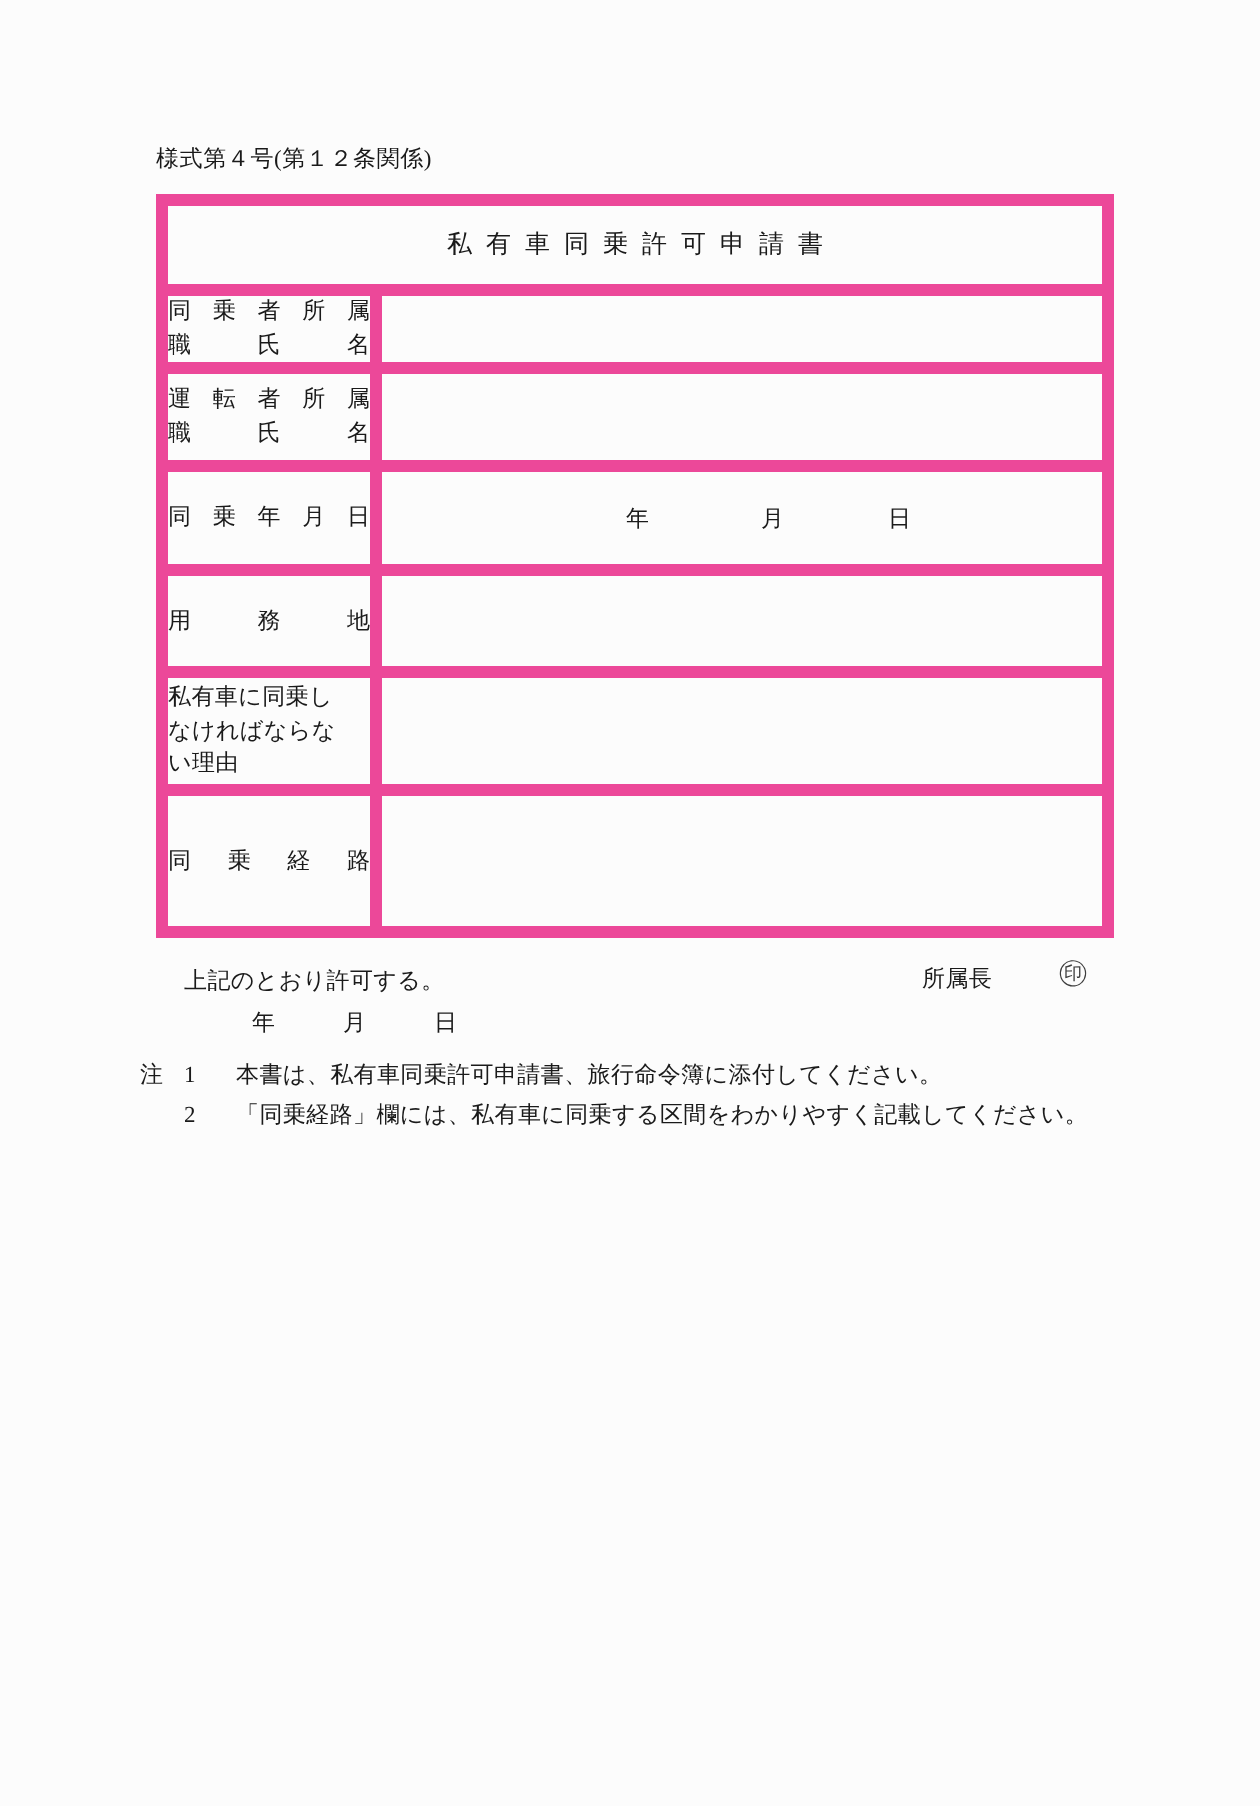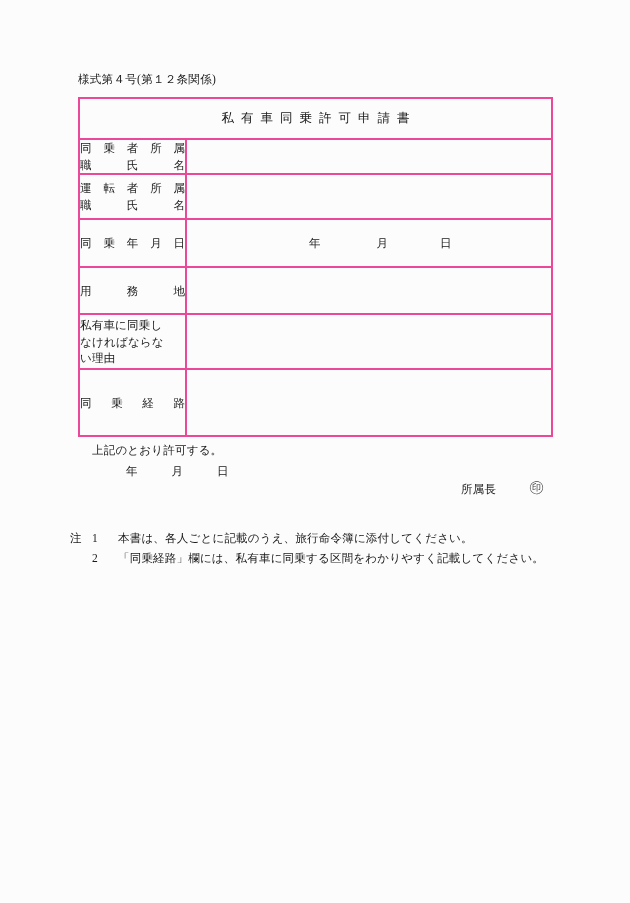--- a/index.html
+++ b/index.html
@@ -37,21 +37,21 @@
   
   .form-table {
     position: absolute;
     left: 78px;
     top: 97px;
     width: 475px;
     border-collapse: collapse;
     table-layout: fixed;
   }
   .form-table td {
-    border: 2px solid #ec4899;
+    border: 6px solid #ec4899;
     padding: 0;
     vertical-align: middle;
     font-size: 11.5px;
   }
 
   .title-cell {
     height: 39px;
     text-align: center;
   }
   .title-text {
@@ -104,20 +104,21 @@
   .approval {
     position: absolute;
     left: 78px;
     top: 443px;
     width: 475px;
     font-size: 11.5px;
   }
   .approval-text {
     padding-left: 14px;
     letter-spacing: 0.2px;
+    margin-top: 40px;
   }
   .approval-date {
     padding-left: 48px;
     margin-top: 6px;
     white-space: nowrap;
   }
   .approval-date .gap-a { display: inline-block; width: 34px; }
   .approval-date .gap-b { display: inline-block; width: 34px; }
 
   .signature-row {
@@ -272,17 +273,17 @@
     <div class="approval-text">上記のとおり許可する。</div>
     <div class="approval-date"><span>年</span><span class="gap-a"></span><span>月</span><span class="gap-b"></span><span>日</span></div>
   </div>
 
   <div class="signature-row">
     <span class="sig-title">所属長</span>
     <span class="sig-seal">㊞</span>
   </div>
 
   <div class="notes">
-    <div class="note-row"><span class="note-head">注</span><span class="note-num">1</span><span class="note-body">本書は、各人ごとに記載のうえ、旅行命令簿に添付してください。</span></div>
+    <div class="note-row"><span class="note-head">注</span><span class="note-num">1</span><span class="note-body">本書は、私有車同乗許可申請書、旅行命令簿に添付してください。</span></div>
     <div class="note-row"><span class="note-head"></span><span class="note-num">2</span><span class="note-body">「同乗経路」欄には、私有車に同乗する区間をわかりやすく記載してください。</span></div>
   </div>
 
 </div>
 
 </body></html>

